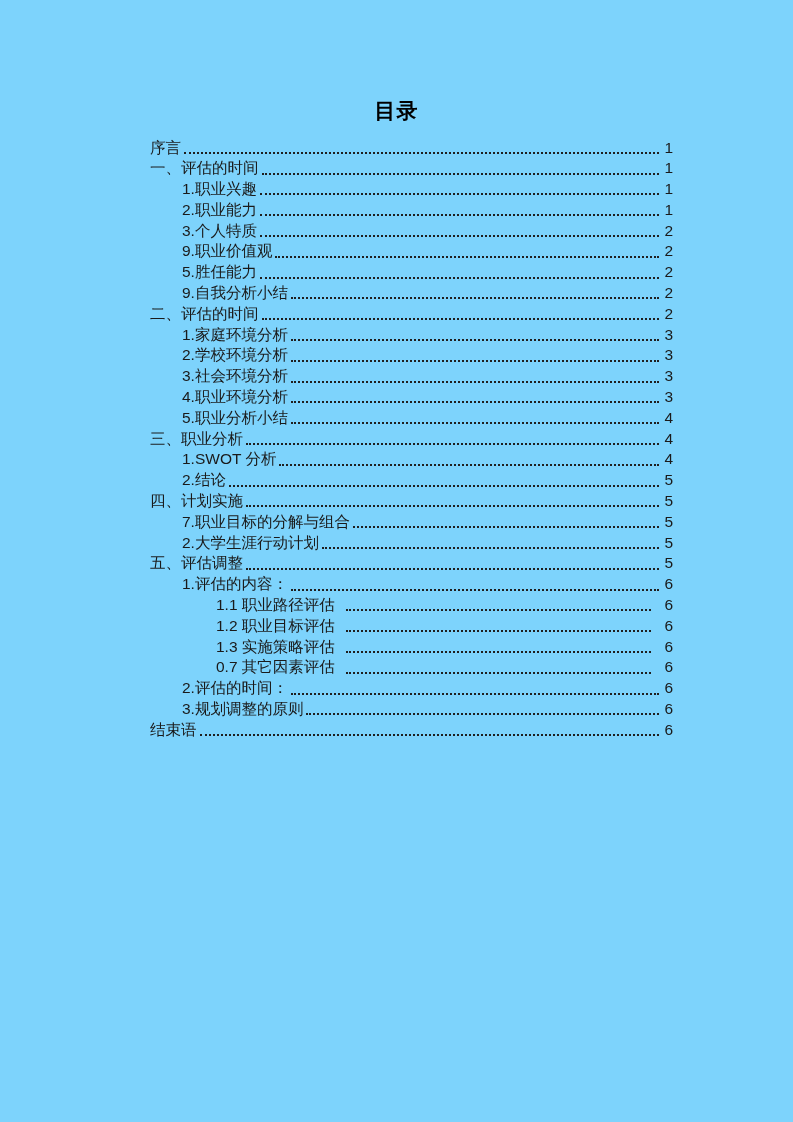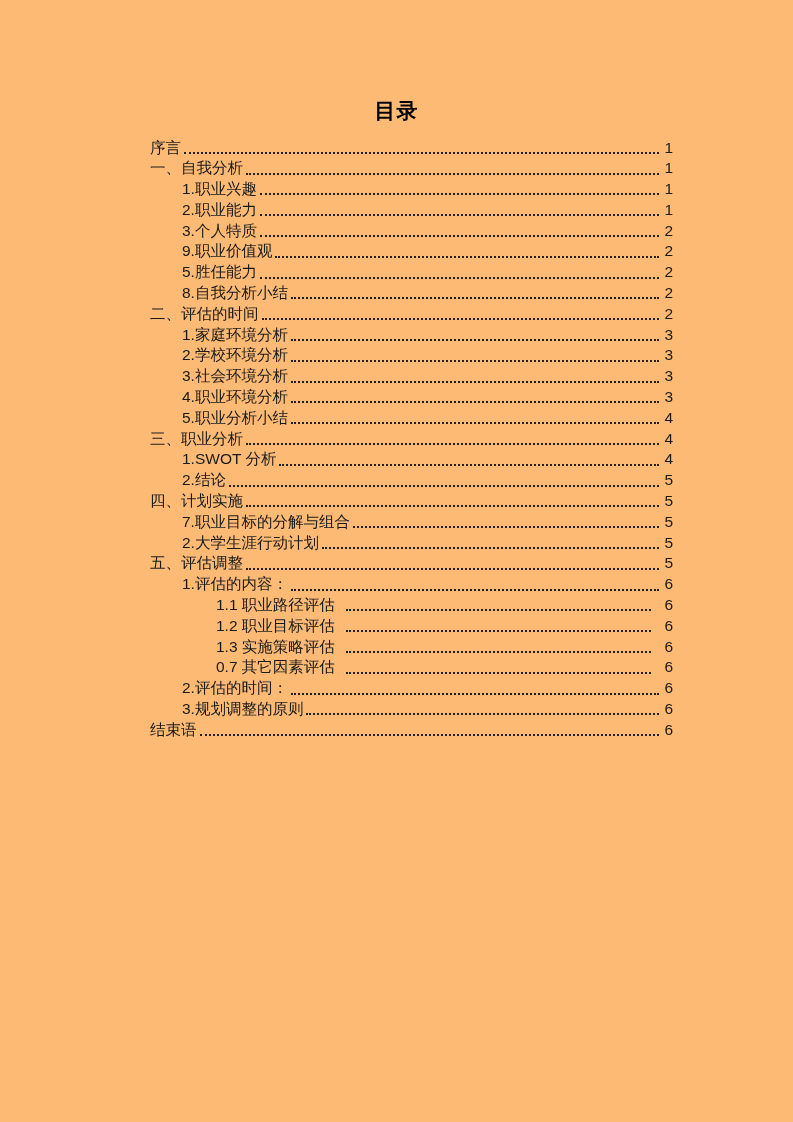--- a/index.html
+++ b/index.html
@@ -8,21 +8,21 @@
     background: #ffffff;
   }
   body {
     font-family: "Liberation Sans", sans-serif;
     color: #111111;
   }
   .page {
     position: relative;
     width: 793px;
     height: 1122px;
-    background: #fdba74;
+    background: #7dd3fc;
     overflow: hidden;
   }
   .toc-title {
     position: absolute;
     top: 97px;
     left: 0;
     width: 100%;
     text-align: center;
     font-size: 21px;
     font-weight: bold;
@@ -70,21 +70,21 @@
 <div class="page">
   <div class="toc-title">目录</div>
 
   <div class="toc" id="toc">
       <div class="toc-row level-0">
     <span class="toc-label">序言</span>
     <span class="toc-dots"></span>
     <span class="toc-page">1</span>
   </div>
       <div class="toc-row level-0">
-    <span class="toc-label">一、自我分析</span>
+    <span class="toc-label">一、评估的时间</span>
     <span class="toc-dots"></span>
     <span class="toc-page">1</span>
   </div>
       <div class="toc-row level-1">
     <span class="toc-label">1.职业兴趣</span>
     <span class="toc-dots"></span>
     <span class="toc-page">1</span>
   </div>
       <div class="toc-row level-1">
     <span class="toc-label">2.职业能力</span>
@@ -100,21 +100,21 @@
     <span class="toc-label">9.职业价值观</span>
     <span class="toc-dots"></span>
     <span class="toc-page">2</span>
   </div>
       <div class="toc-row level-1">
     <span class="toc-label">5.胜任能力</span>
     <span class="toc-dots"></span>
     <span class="toc-page">2</span>
   </div>
       <div class="toc-row level-1">
-    <span class="toc-label">8.自我分析小结</span>
+    <span class="toc-label">9.自我分析小结</span>
     <span class="toc-dots"></span>
     <span class="toc-page">2</span>
   </div>
       <div class="toc-row level-0">
     <span class="toc-label">二、评估的时间</span>
     <span class="toc-dots"></span>
     <span class="toc-page">2</span>
   </div>
       <div class="toc-row level-1">
     <span class="toc-label">1.家庭环境分析</span>

